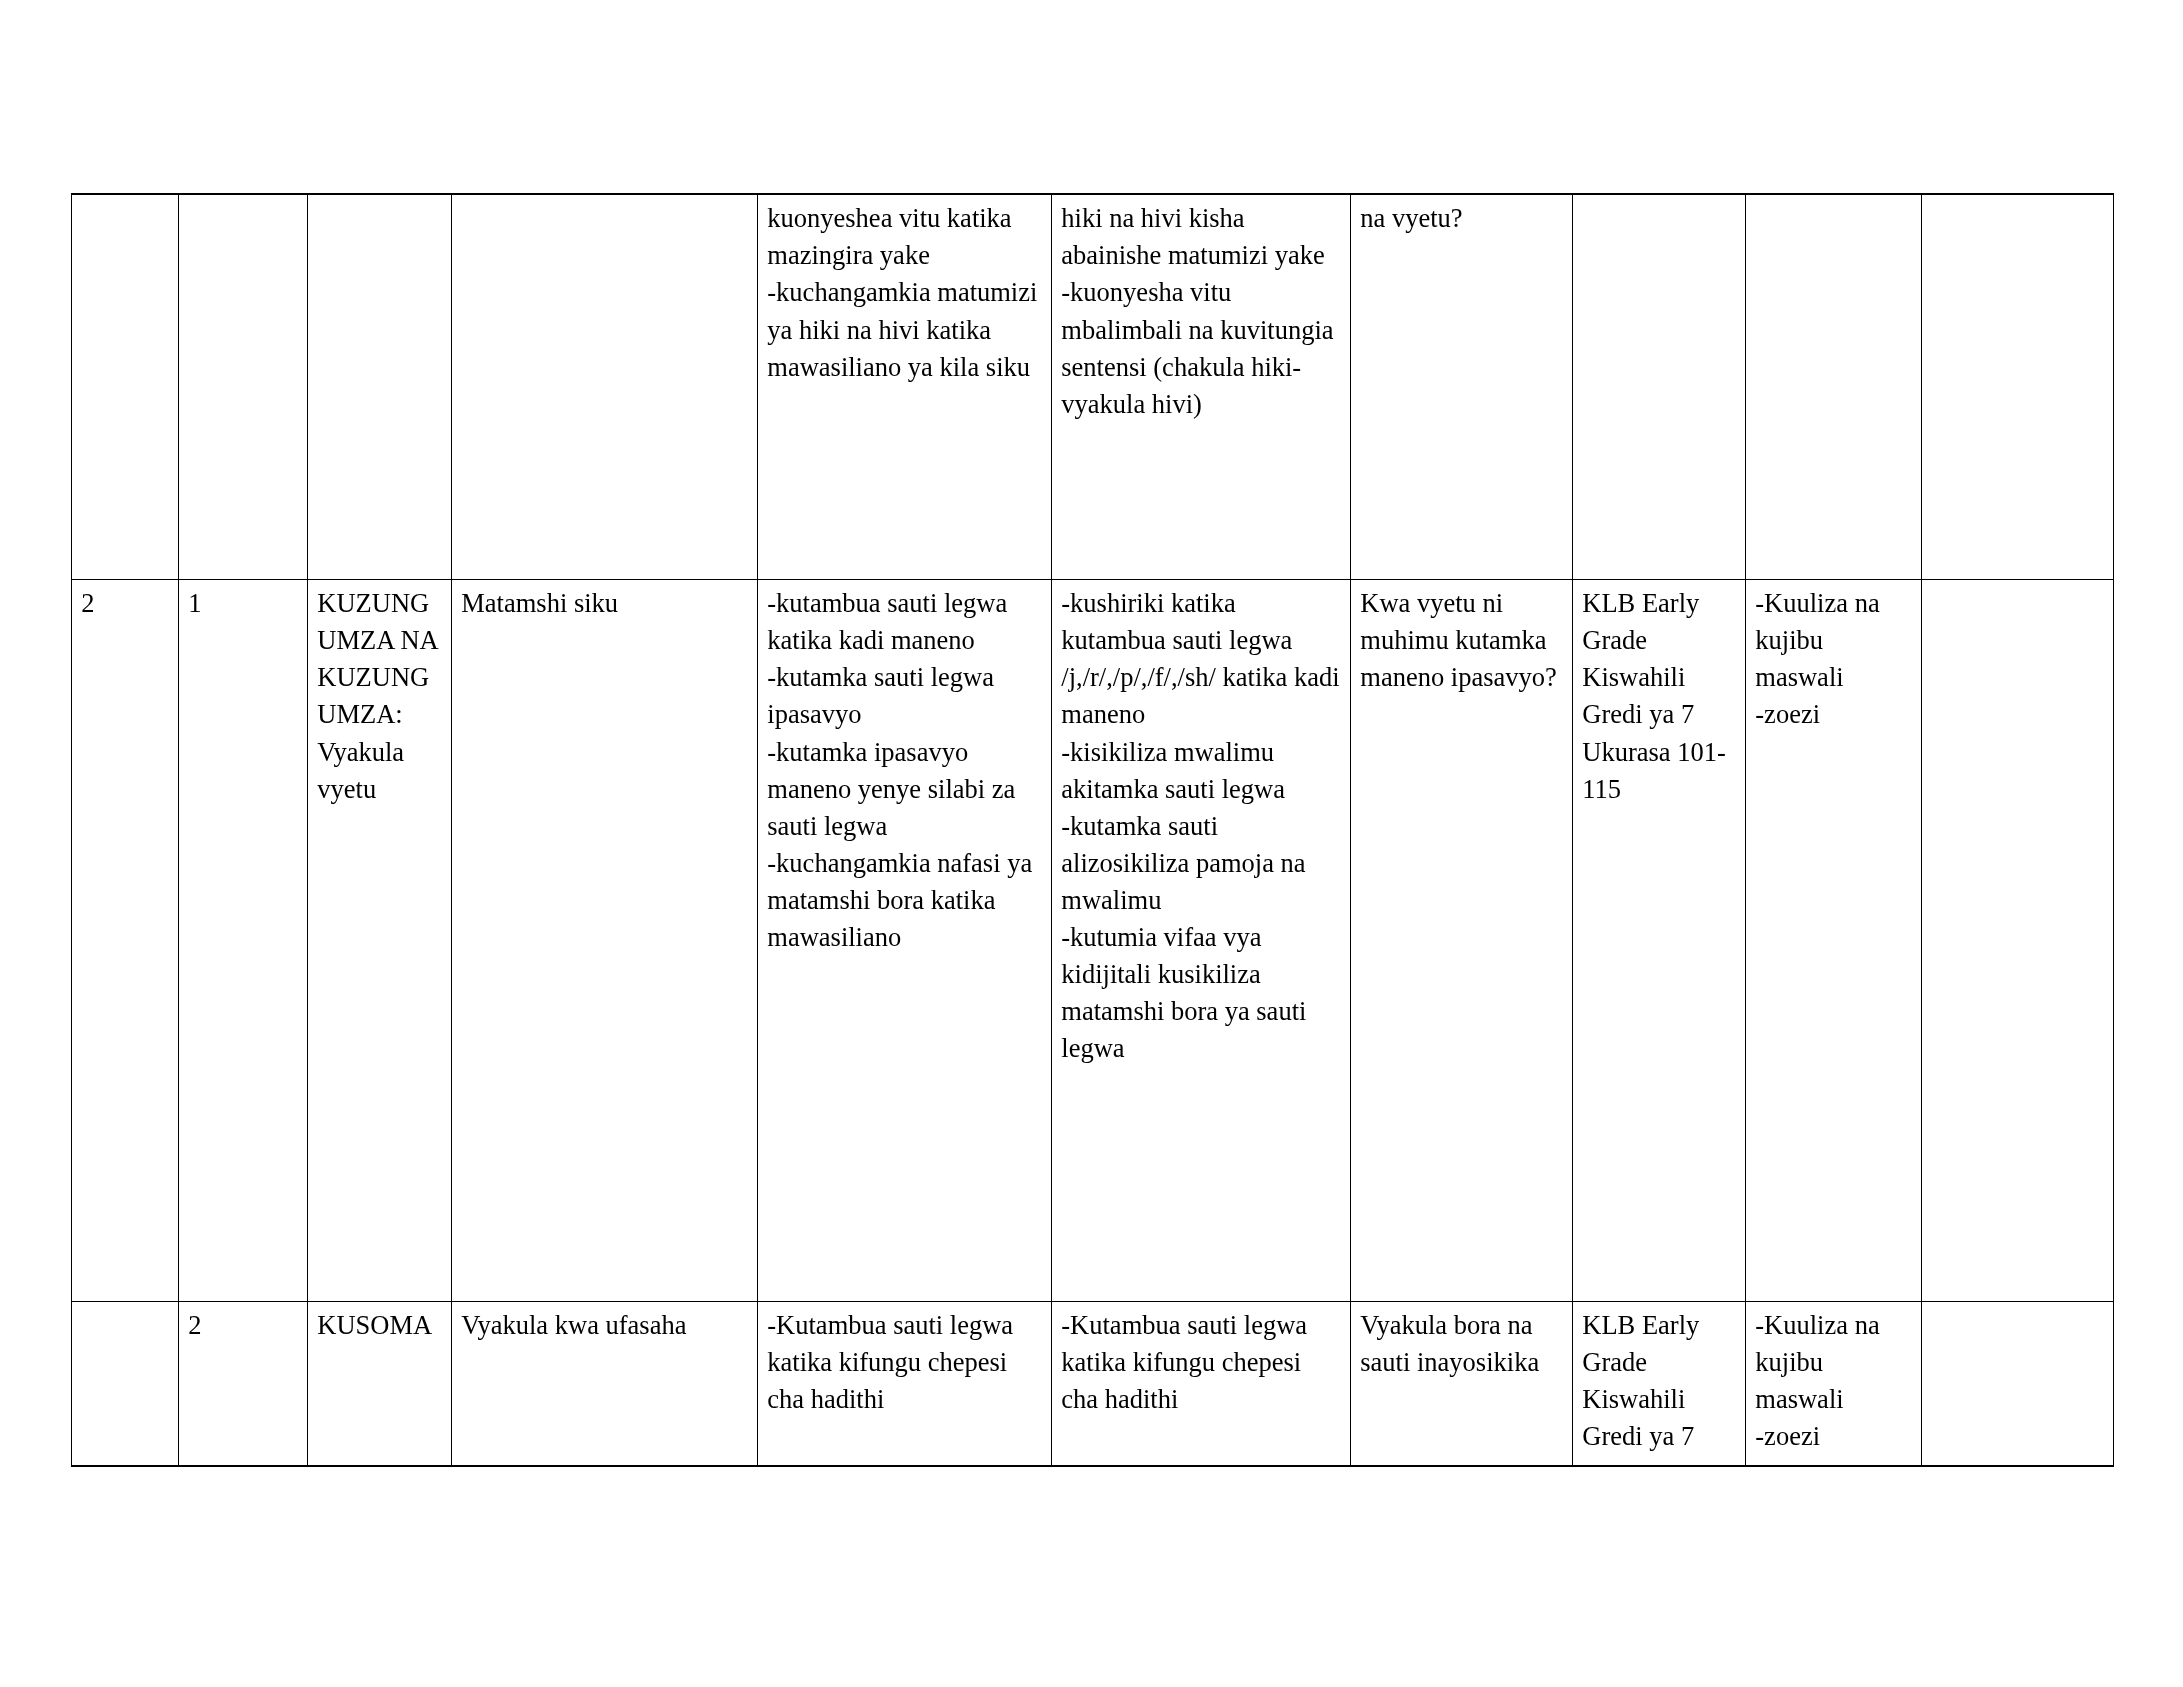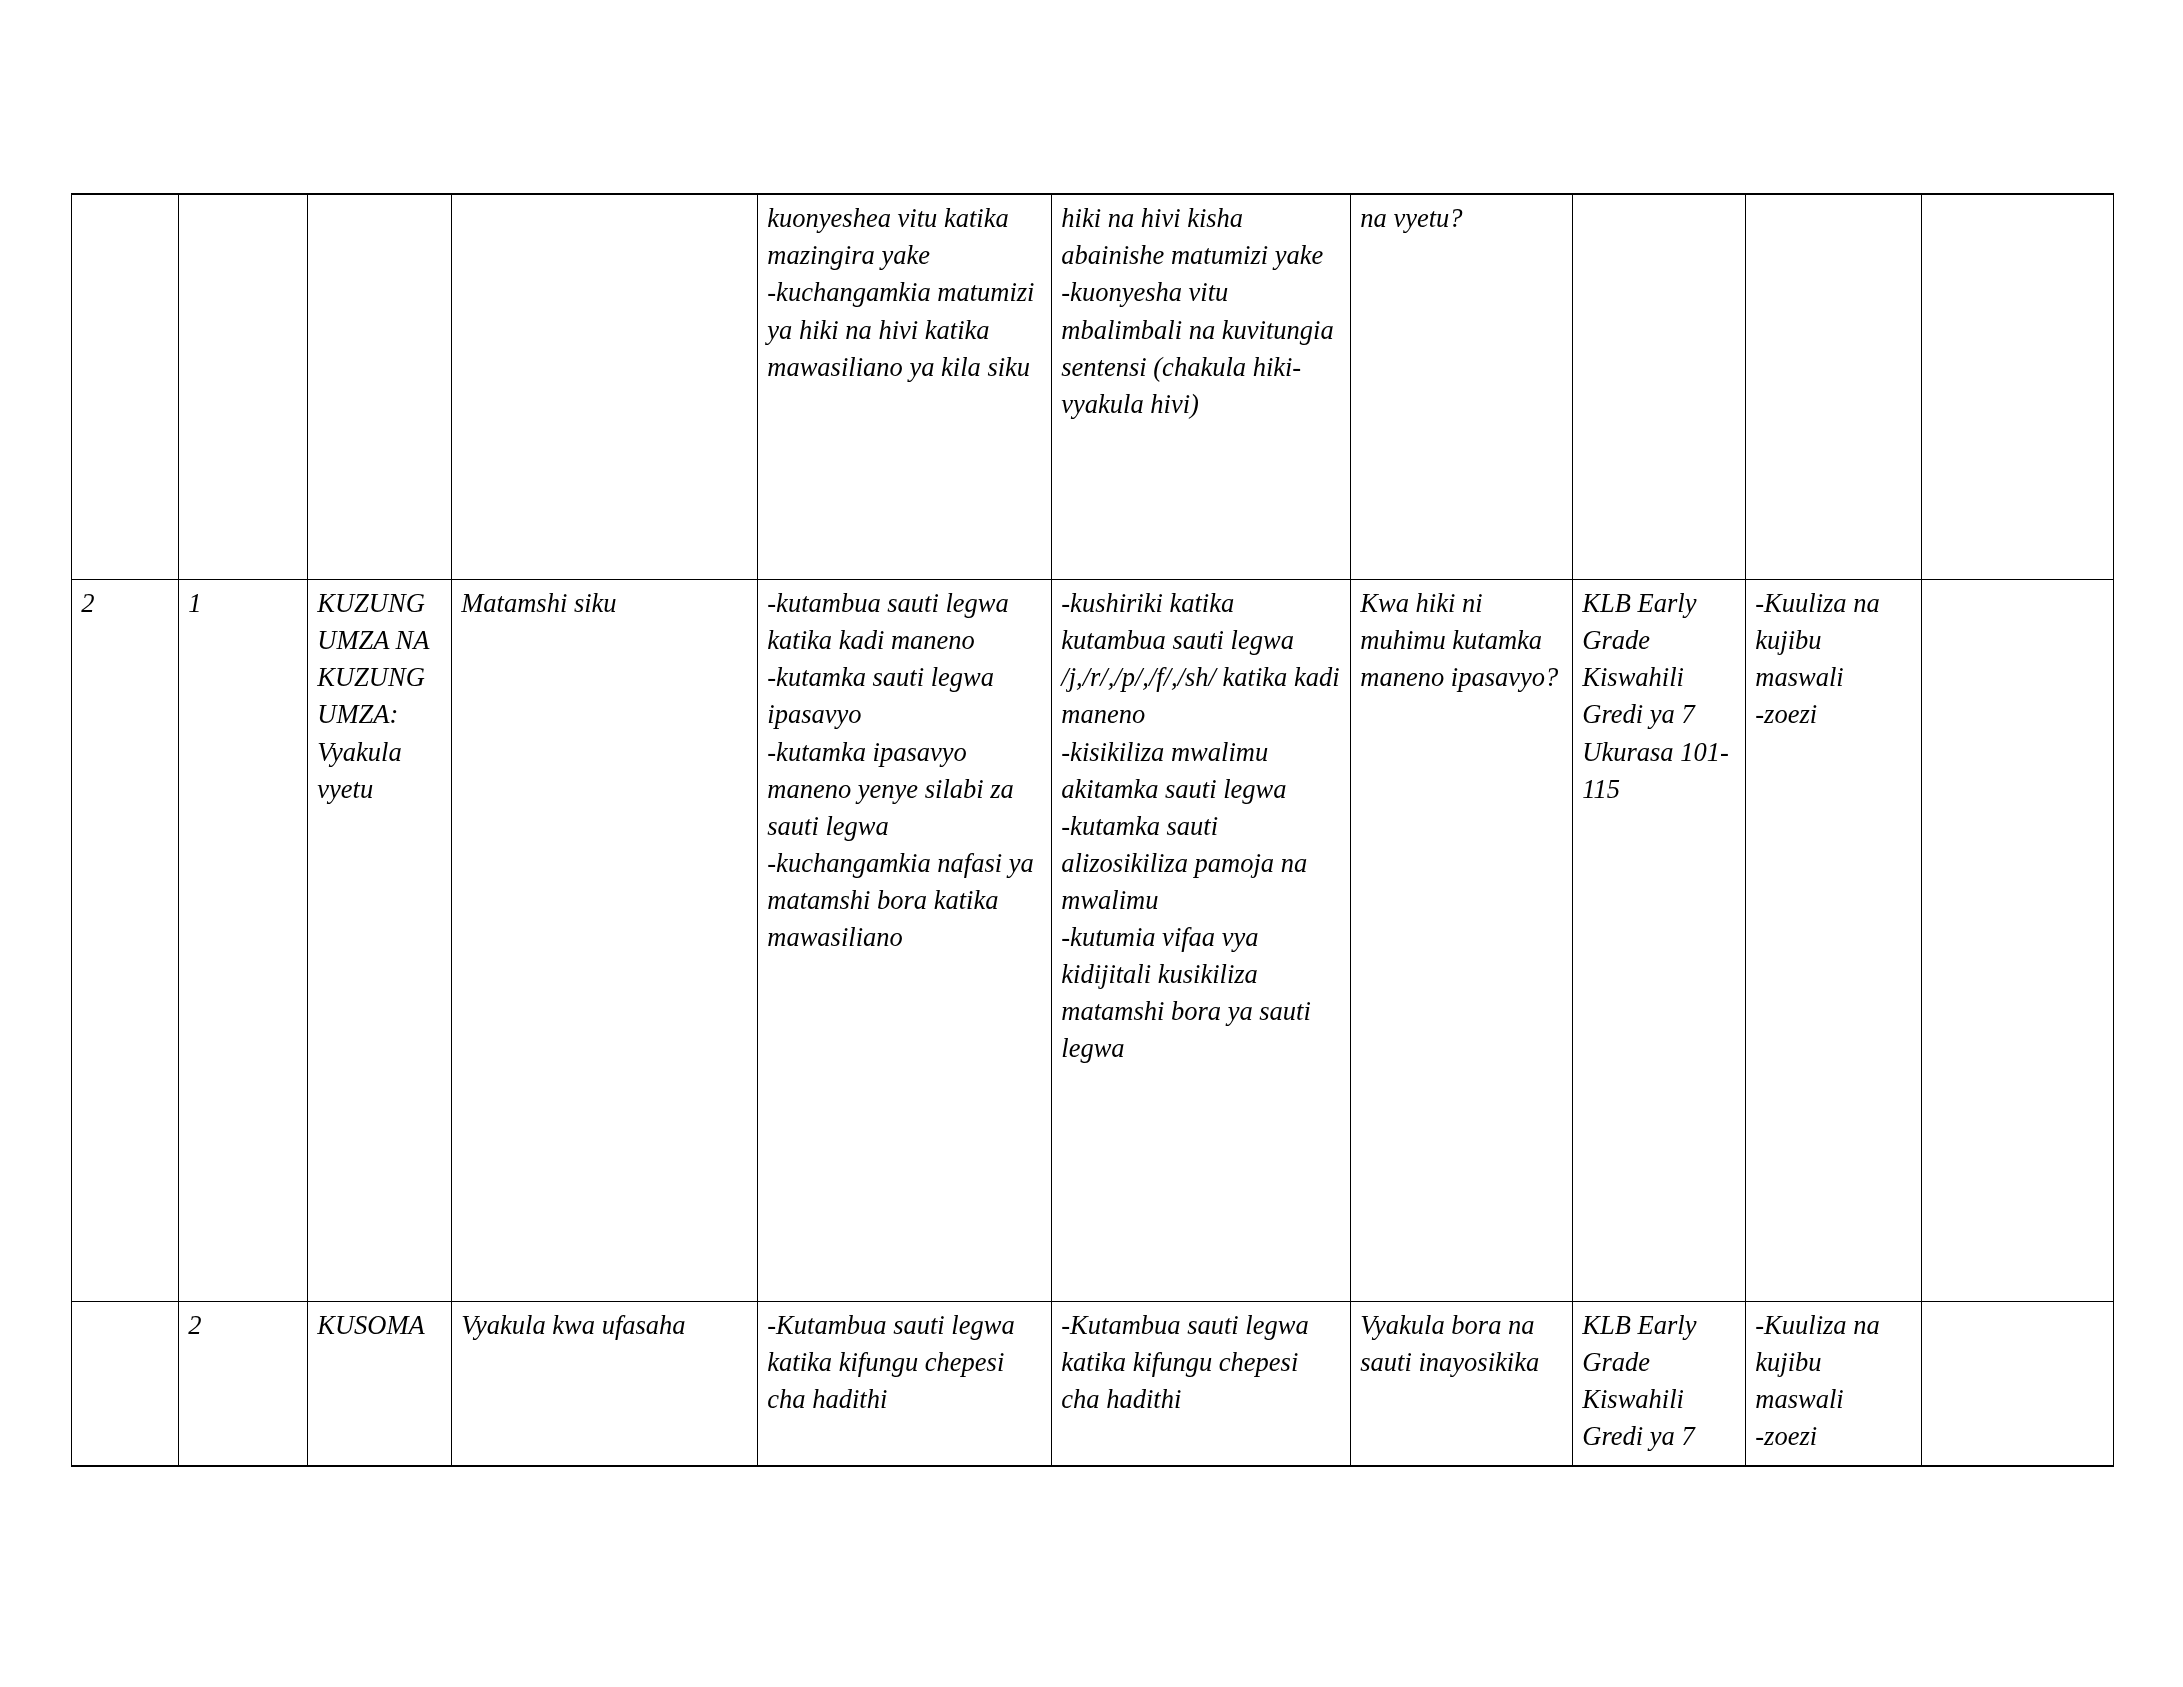--- a/index.html
+++ b/index.html
@@ -15,21 +15,20 @@
     color: #000000;
     overflow: hidden;
   }
 
   .page {
     position: relative;
     width: 2183px;
     height: 1502px;
     background: #ffffff;
     box-sizing: border-box;
-    font-style: italic;
   }
 
   .table-wrap {
     position: absolute;
     left: 71px;
     top: 193px;
     width: 2043px;
   }
 
   table.sow {
@@ -117,21 +116,21 @@
           <td><span class="cell-text">KUZUNGUMZA NA KUZUNGUMZA: Vyakula vyetu</span></td>
           <td><span class="cell-text">Matamshi siku</span></td>
           <td><span class="cell-text">-kutambua sauti legwa katika kadi maneno
 -kutamka sauti legwa ipasavyo
 -kutamka ipasavyo maneno yenye silabi za sauti legwa
 -kuchangamkia nafasi ya matamshi bora katika mawasiliano</span></td>
           <td><span class="cell-text">-kushiriki katika kutambua sauti legwa /j,/r/,/p/,/f/,/sh/ katika kadi maneno
 -kisikiliza mwalimu akitamka sauti legwa
 -kutamka sauti alizosikiliza pamoja na mwalimu
 -kutumia vifaa vya kidijitali kusikiliza matamshi bora ya sauti legwa</span></td>
-          <td><span class="cell-text">Kwa hiki ni muhimu kutamka maneno ipasavyo?</span></td>
+          <td><span class="cell-text">Kwa vyetu ni muhimu kutamka maneno ipasavyo?</span></td>
           <td><span class="cell-text">KLB Early Grade Kiswahili Gredi ya 7 Ukurasa 101-115</span></td>
           <td><span class="cell-text">-Kuuliza na kujibu maswali
 -zoezi</span></td>
           <td><span class="cell-text"></span></td>
         </tr>
 
         <tr class="row-last">
           <td><span class="cell-text"></span></td>
           <td><span class="cell-text">2</span></td>
           <td><span class="cell-text">KUSOMA</span></td>

